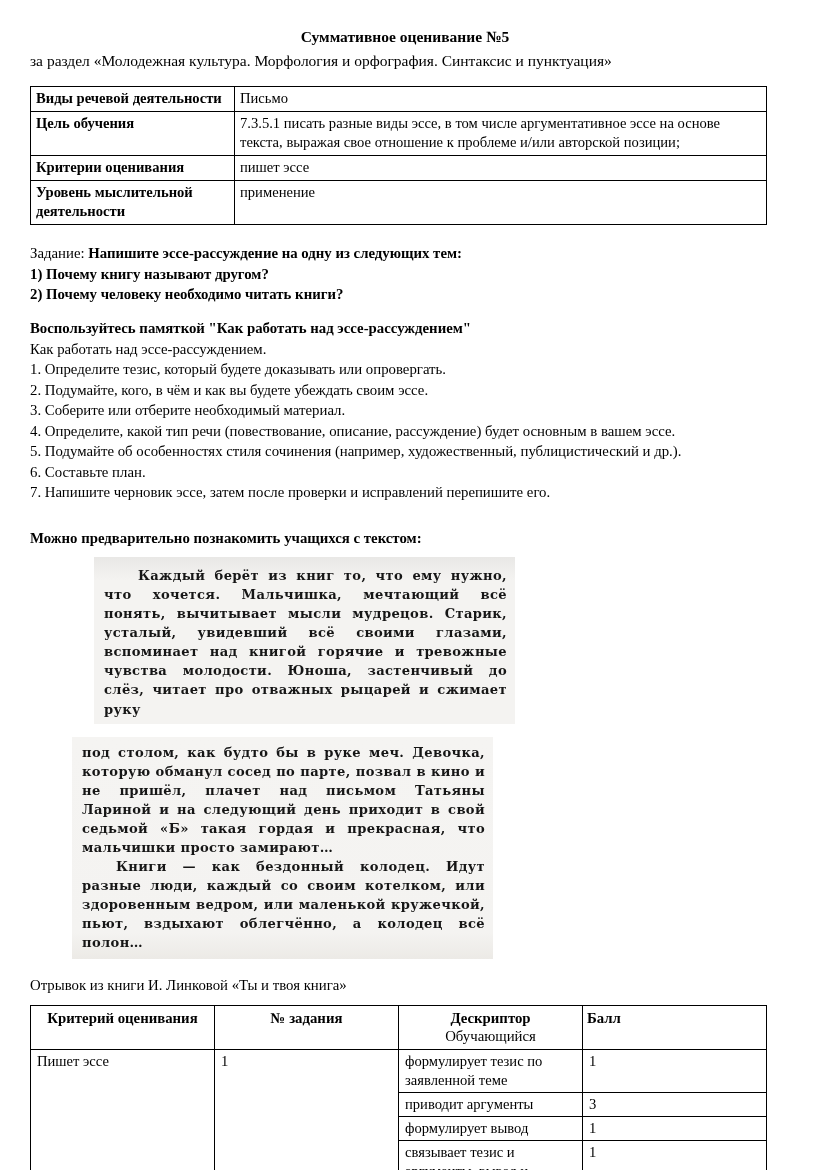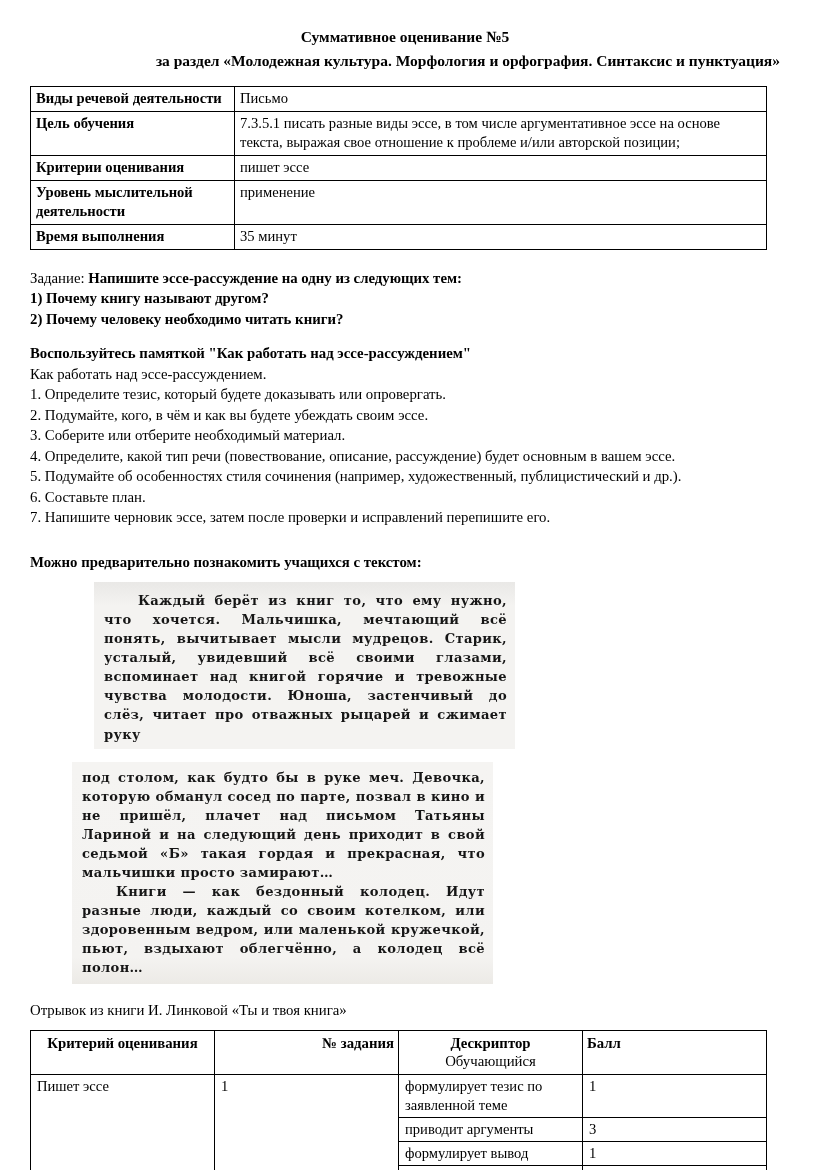--- a/index.html
+++ b/index.html
@@ -24,22 +24,22 @@
 
   
   .doc-title {
     text-align: center;
     font-weight: bold;
     font-size: 15.5px;
     line-height: 1.42;
     margin: 0 0 2px 0;
   }
   .doc-title-line2 {
-    text-align: right;
-    font-weight: bold;
+    text-align: left;
+    font-weight: normal;
     font-size: 15.5px;
     line-height: 1.42;
     margin: 0 0 14px 0;
   }
 
   
   table.info, table.rubric {
     border-collapse: collapse;
     width: 737px;
     table-layout: fixed;
@@ -150,24 +150,20 @@
         <td class="lbl">Цель обучения</td>
         <td class="val">7.3.5.1 писать разные виды эссе, в том числе аргументативное эссе на основе текста, выражая свое отношение к проблеме и/или авторской позиции;</td>
       </tr>
       <tr>
         <td class="lbl">Критерии оценивания</td>
         <td class="val">пишет эссе</td>
       </tr>
       <tr>
         <td class="lbl twoline">Уровень мыслительной деятельности</td>
         <td class="val">применение</td>
-      </tr>
-      <tr>
-        <td class="lbl">Время выполнения</td>
-        <td class="val">35 минут</td>
       </tr>
     </tbody>
   </table>
 
   <div class="gap-lg"></div>
 
   <div class="section">
     <div class="task-line"><span>Задание: </span><span class="b">Напишите эссе-рассуждение на одну из следующих тем:</span></div>
     <div class="task-line b">1) Почему книгу называют другом?</div>
     <div class="task-line b">2) Почему человеку необходимо читать книги?</div>
@@ -201,21 +197,21 @@
       <p class="ind">Книги — как бездонный колодец. Идут разные люди, каждый со своим котелком, или здоровенным ведром, или маленькой кружечкой, пьют, вздыхают облегчённо, а колодец всё полон…</p>
     </div>
   </div>
 
   <div class="caption">Отрывок из книги И. Линковой «Ты и твоя книга»</div>
 
   <table class="rubric">
     <thead>
       <tr>
         <th class="crit">Критерий оценивания</th>
-        <th class="num" style="text-align:right;padding-left:4px;">№ задания</th>
+        <th class="num" style="text-align:center;padding-left:4px;">№ задания</th>
         <th>
           <span>Дескриптор</span>
           <span class="sub">Обучающийся</span>
         </th>
         <th class="score" style="text-align:left;padding-left:4px;">Балл</th>
       </tr>
     </thead>
     <tbody>
       <tr>
         <td class="crit" rowspan="6">Пишет эссе</td>

